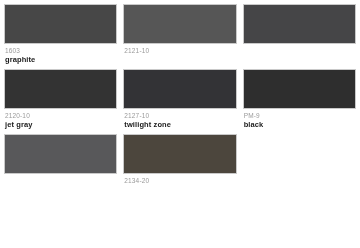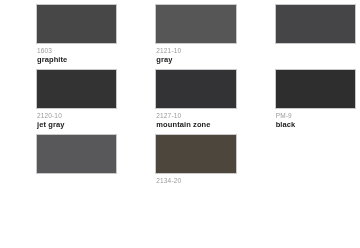--- a/index.html
+++ b/index.html
@@ -18,21 +18,20 @@
     grid-template-columns: repeat(3, 1fr);
     column-gap: 6px;
     row-gap: 0px;
     padding: 4px 4px 0 4px;
     box-sizing: border-box;
   }
   .swatch-cell {
     display: flex;
     flex-direction: column;
     margin-bottom: 2px;
-    margin-left: 32px;
   }
   .swatch-chip {
     height: 40px;
     width: 100%;
     border: 1px solid #c9c9c9;
     box-sizing: border-box;
   }
   .swatch-meta {
     padding: 3px 1px 2px 1px;
     background: #ffffff;
@@ -65,38 +64,37 @@
       <div class="swatch-chip" style="background: rgb(71, 71, 71);"></div>
       <div class="swatch-meta">
         <div class="swatch-code">1603</div>
         <div class="swatch-name">graphite</div>
       </div>
     </div>
     <div class="swatch-cell">
       <div class="swatch-chip" style="background: rgb(86, 86, 86);"></div>
       <div class="swatch-meta">
         <div class="swatch-code">2121-10</div>
-        <div class="swatch-name">gray</div>
       </div>
     </div>
     <div class="swatch-cell">
       <div class="swatch-chip" style="background: rgb(69, 69, 71);"></div>
     </div>
     <div class="swatch-cell">
       <div class="swatch-chip" style="background: rgb(51, 51, 51);"></div>
       <div class="swatch-meta">
         <div class="swatch-code">2120-10</div>
         <div class="swatch-name">jet gray</div>
       </div>
     </div>
     <div class="swatch-cell">
       <div class="swatch-chip" style="background: rgb(51, 51, 54);"></div>
       <div class="swatch-meta">
         <div class="swatch-code">2127-10</div>
-        <div class="swatch-name">mountain zone</div>
+        <div class="swatch-name">twilight zone</div>
       </div>
     </div>
     <div class="swatch-cell">
       <div class="swatch-chip" style="background: rgb(46, 46, 46);"></div>
       <div class="swatch-meta">
         <div class="swatch-code">PM-9</div>
         <div class="swatch-name">black</div>
       </div>
     </div>
     <div class="swatch-cell">

